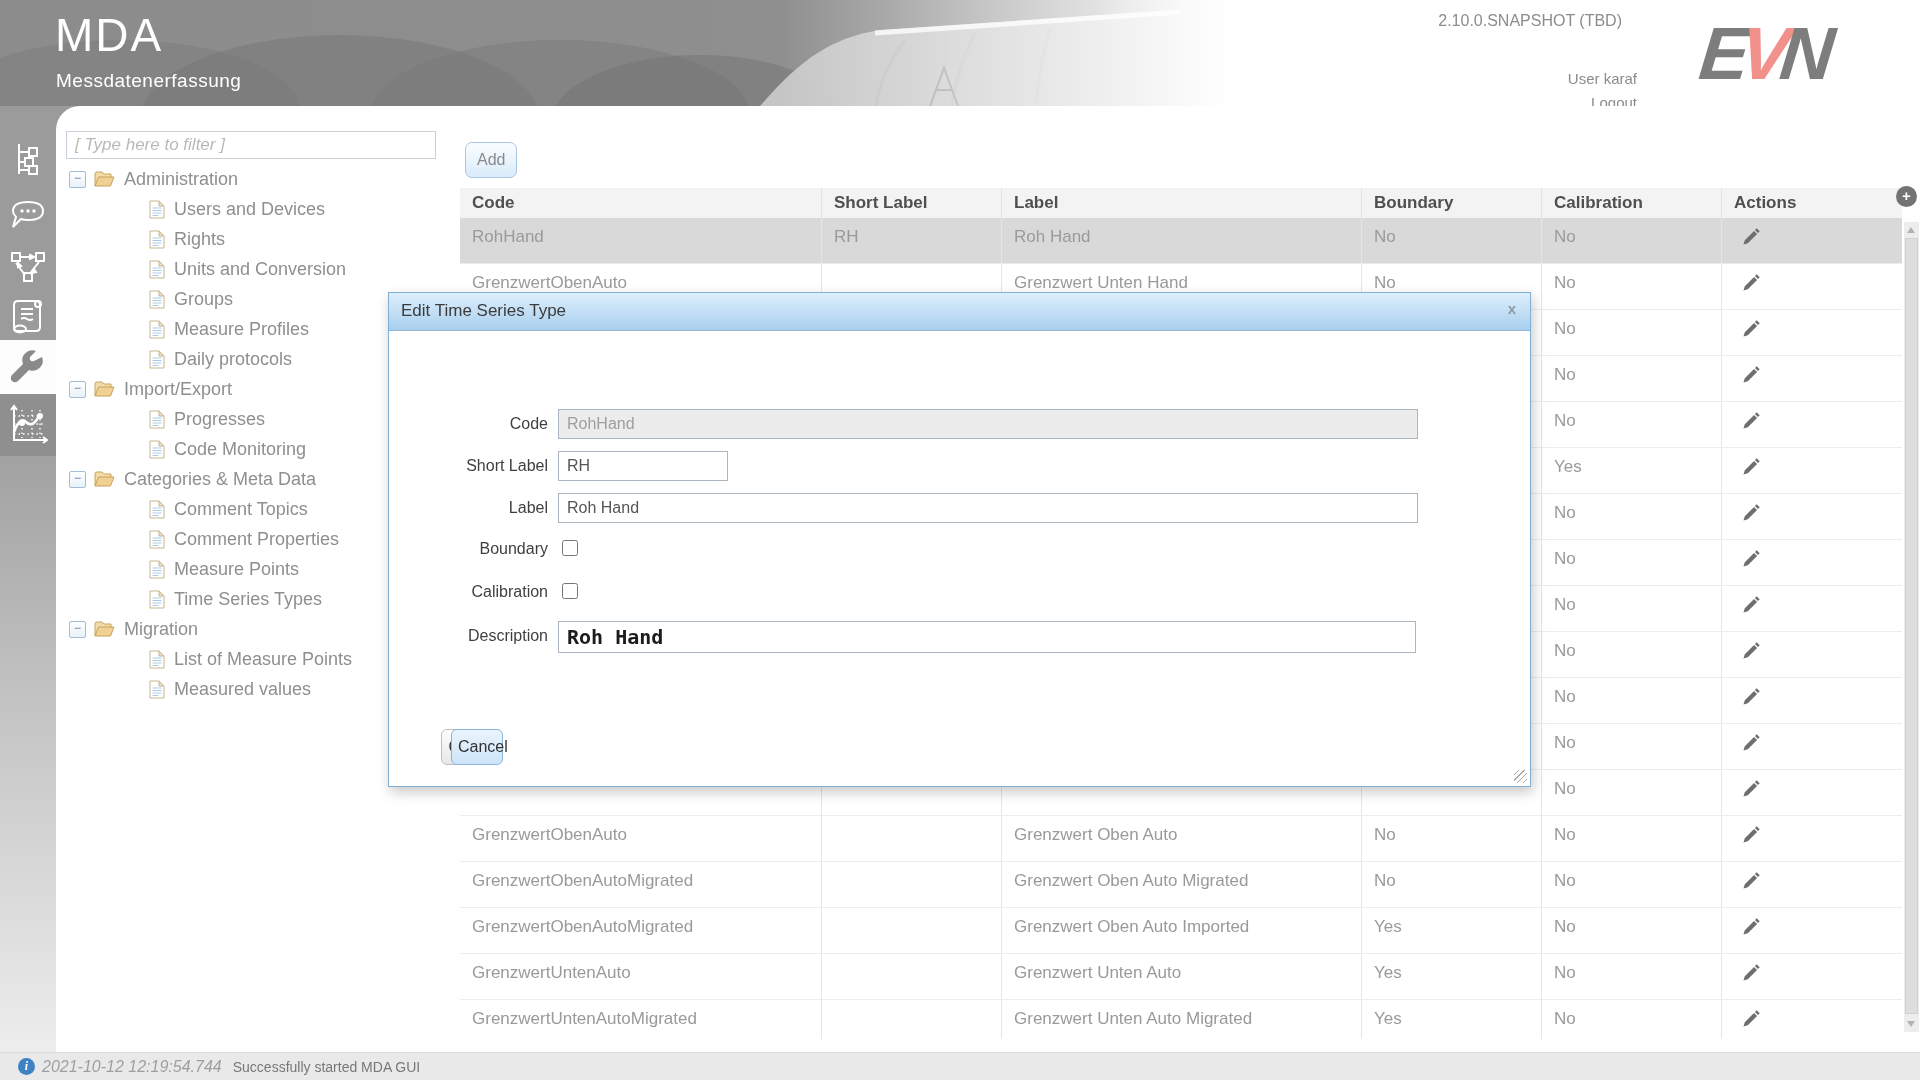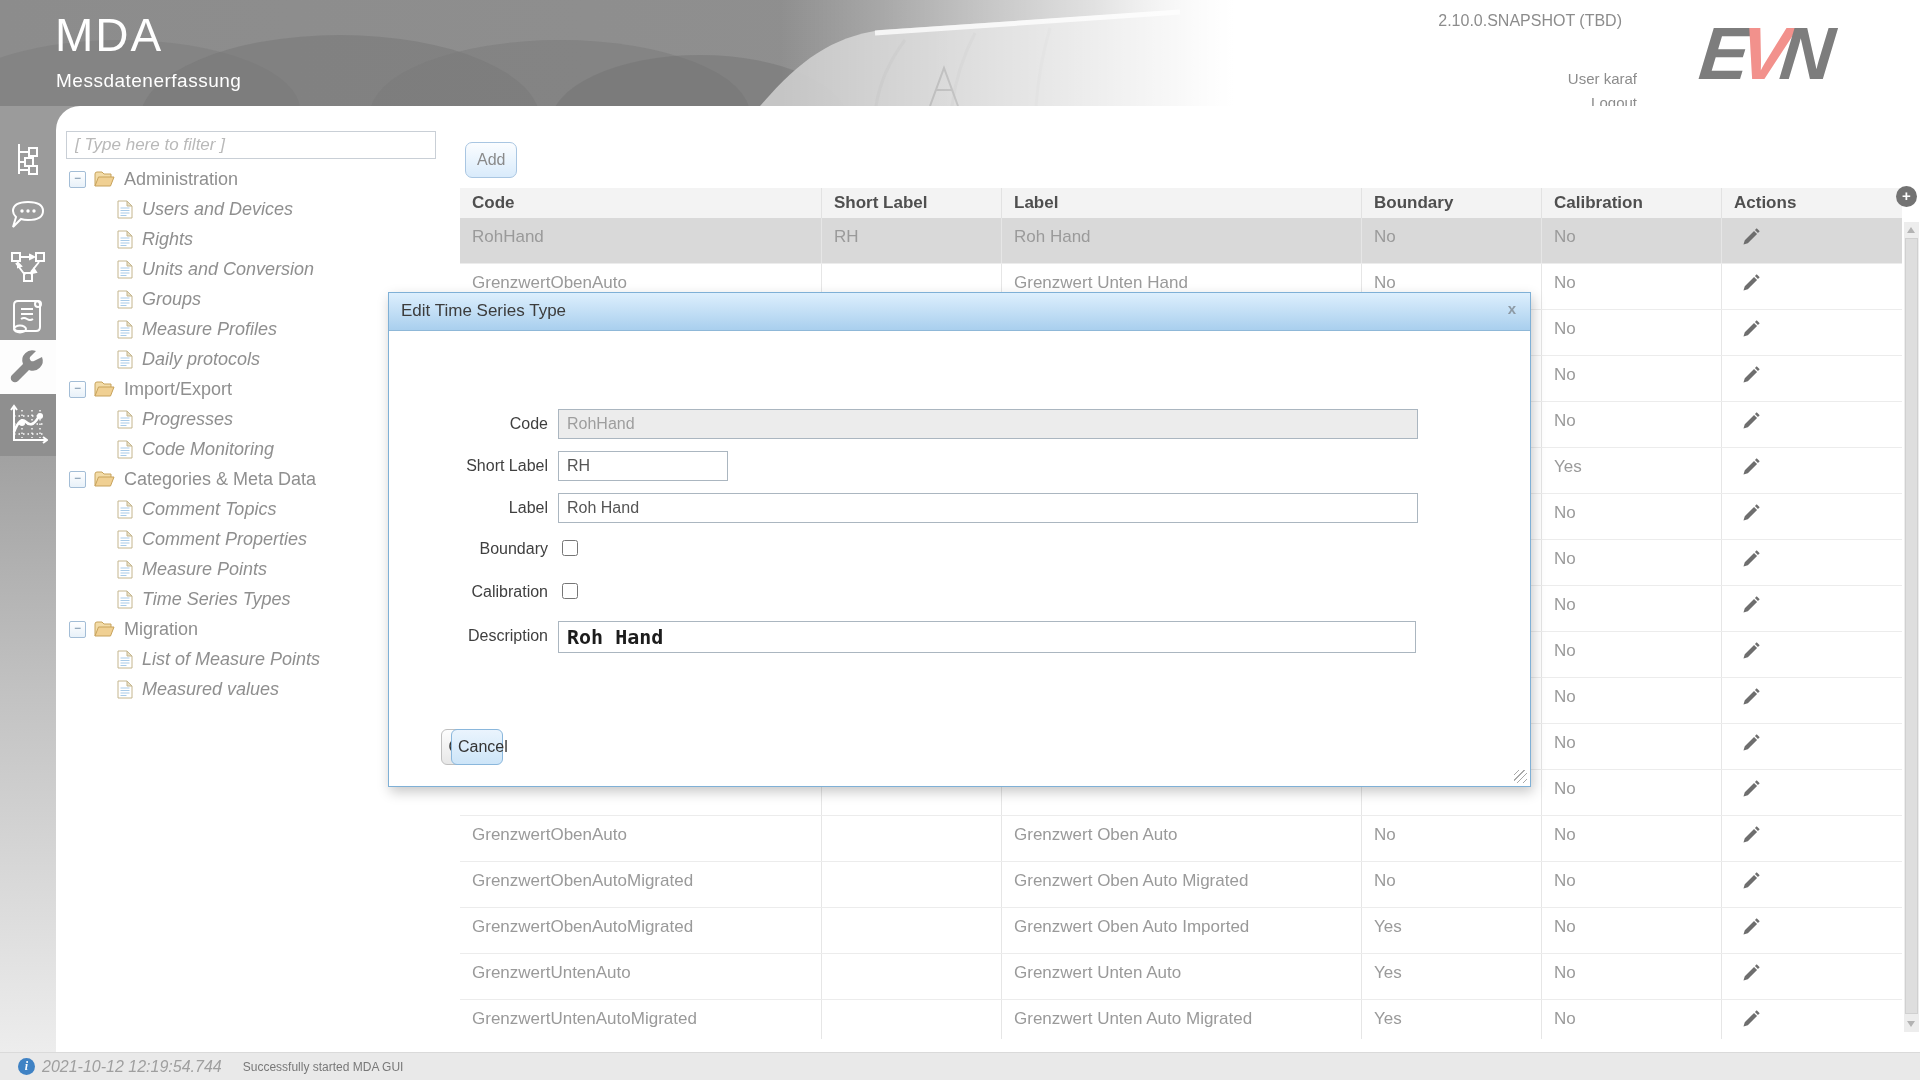--- a/index.html
+++ b/index.html
@@ -32,21 +32,21 @@
 
   
   #filter-input{position:absolute;left:66px;top:131px;width:352px;height:26px;border:1px solid #c9cfd6;
     font-style:italic;font-size:17px;color:#777;padding:0 8px;outline:none;background:#fff;}
   #filter-input::placeholder{color:#b9b9b9;font-style:italic;}
   #tree{position:absolute;left:56px;top:164px;width:400px;}
   .tree-row{height:30px;display:flex;align-items:center;cursor:pointer;color:#8f8f8f;font-size:18px;white-space:nowrap;}
   .tree-row .minus-box{width:15px;height:15px;border:1px solid #a3bdd6;border-radius:2px;margin-left:13px;
     background:linear-gradient(#fff,#e8f1f9);color:#6a87a0;font-size:12px;line-height:13px;text-align:center;flex:0 0 auto;}
   .tree-row .folder-ico{margin-left:8px;margin-right:9px;flex:0 0 auto;}
-  .tree-row.child{padding-left:61px;font-style:italic;}
+  .tree-row.child{padding-left:93px;}
   .tree-row .doc-ico{margin-right:9px;flex:0 0 auto;}
 
   
   #add-button{position:absolute;left:465px;top:142px;height:36px;padding:0 11px;border:1px solid #a9c6e2;border-radius:7px;
     background:linear-gradient(#fbfdff,#d9ebfb);color:#8a8a8a;font-size:16px;cursor:pointer;font-family:inherit;}
   #table{position:absolute;left:460px;top:188px;width:1442px;height:851px;overflow:hidden;}
   #table-header{display:flex;height:30px;background:#f3f3f3;}
   #table-header .hcell{font-weight:bold;color:#4f4f4f;font-size:17px;padding:5px 0 0 12px;box-sizing:border-box;
     border-right:1px solid #e2e2e2;}
   #table-header .hcell:last-child{border-right:none;}
@@ -84,21 +84,21 @@
   #cancel-button{left:62px;top:436px;width:52px;background:linear-gradient(#eaf4fd,#cde5f8);border:1px solid #8ab7dc;}
   #resize-grip{position:absolute;right:3px;bottom:3px;width:13px;height:13px;cursor:nwse-resize;
     background:repeating-linear-gradient(135deg,transparent 0 3px,#a9a9a9 3px 4px);}
 
   
   #statusbar{position:absolute;left:0;top:1052px;width:1920px;height:28px;background:#e9e9e9;border-top:1px solid #dadada;
     display:flex;align-items:center;box-sizing:border-box;}
   #info-icon{width:17px;height:17px;border-radius:50%;background:#3f82c4;color:#fff;font-size:12px;font-weight:bold;
     font-style:italic;text-align:center;line-height:17px;margin-left:18px;flex:0 0 auto;font-family:"Liberation Serif",serif;}
   #status-time{font-style:italic;color:#9f9f9f;font-size:16px;margin-left:7px;}
-  #status-message{color:#787878;font-size:12px;margin-left:21px;}
+  #status-message{color:#787878;font-size:14px;margin-left:11px;}
 </style>
 </head>
 <body>
 
 <div id="screen">
 
   <div id="header-photo">
     <svg id="photo-art" viewBox="0 0 1280 106" preserveAspectRatio="none">
       <ellipse cx="120" cy="110" rx="180" ry="70" fill="#7e7e7e" opacity="0.55"></ellipse>
       <ellipse cx="340" cy="120" rx="200" ry="85" fill="#757575" opacity="0.5"></ellipse>

